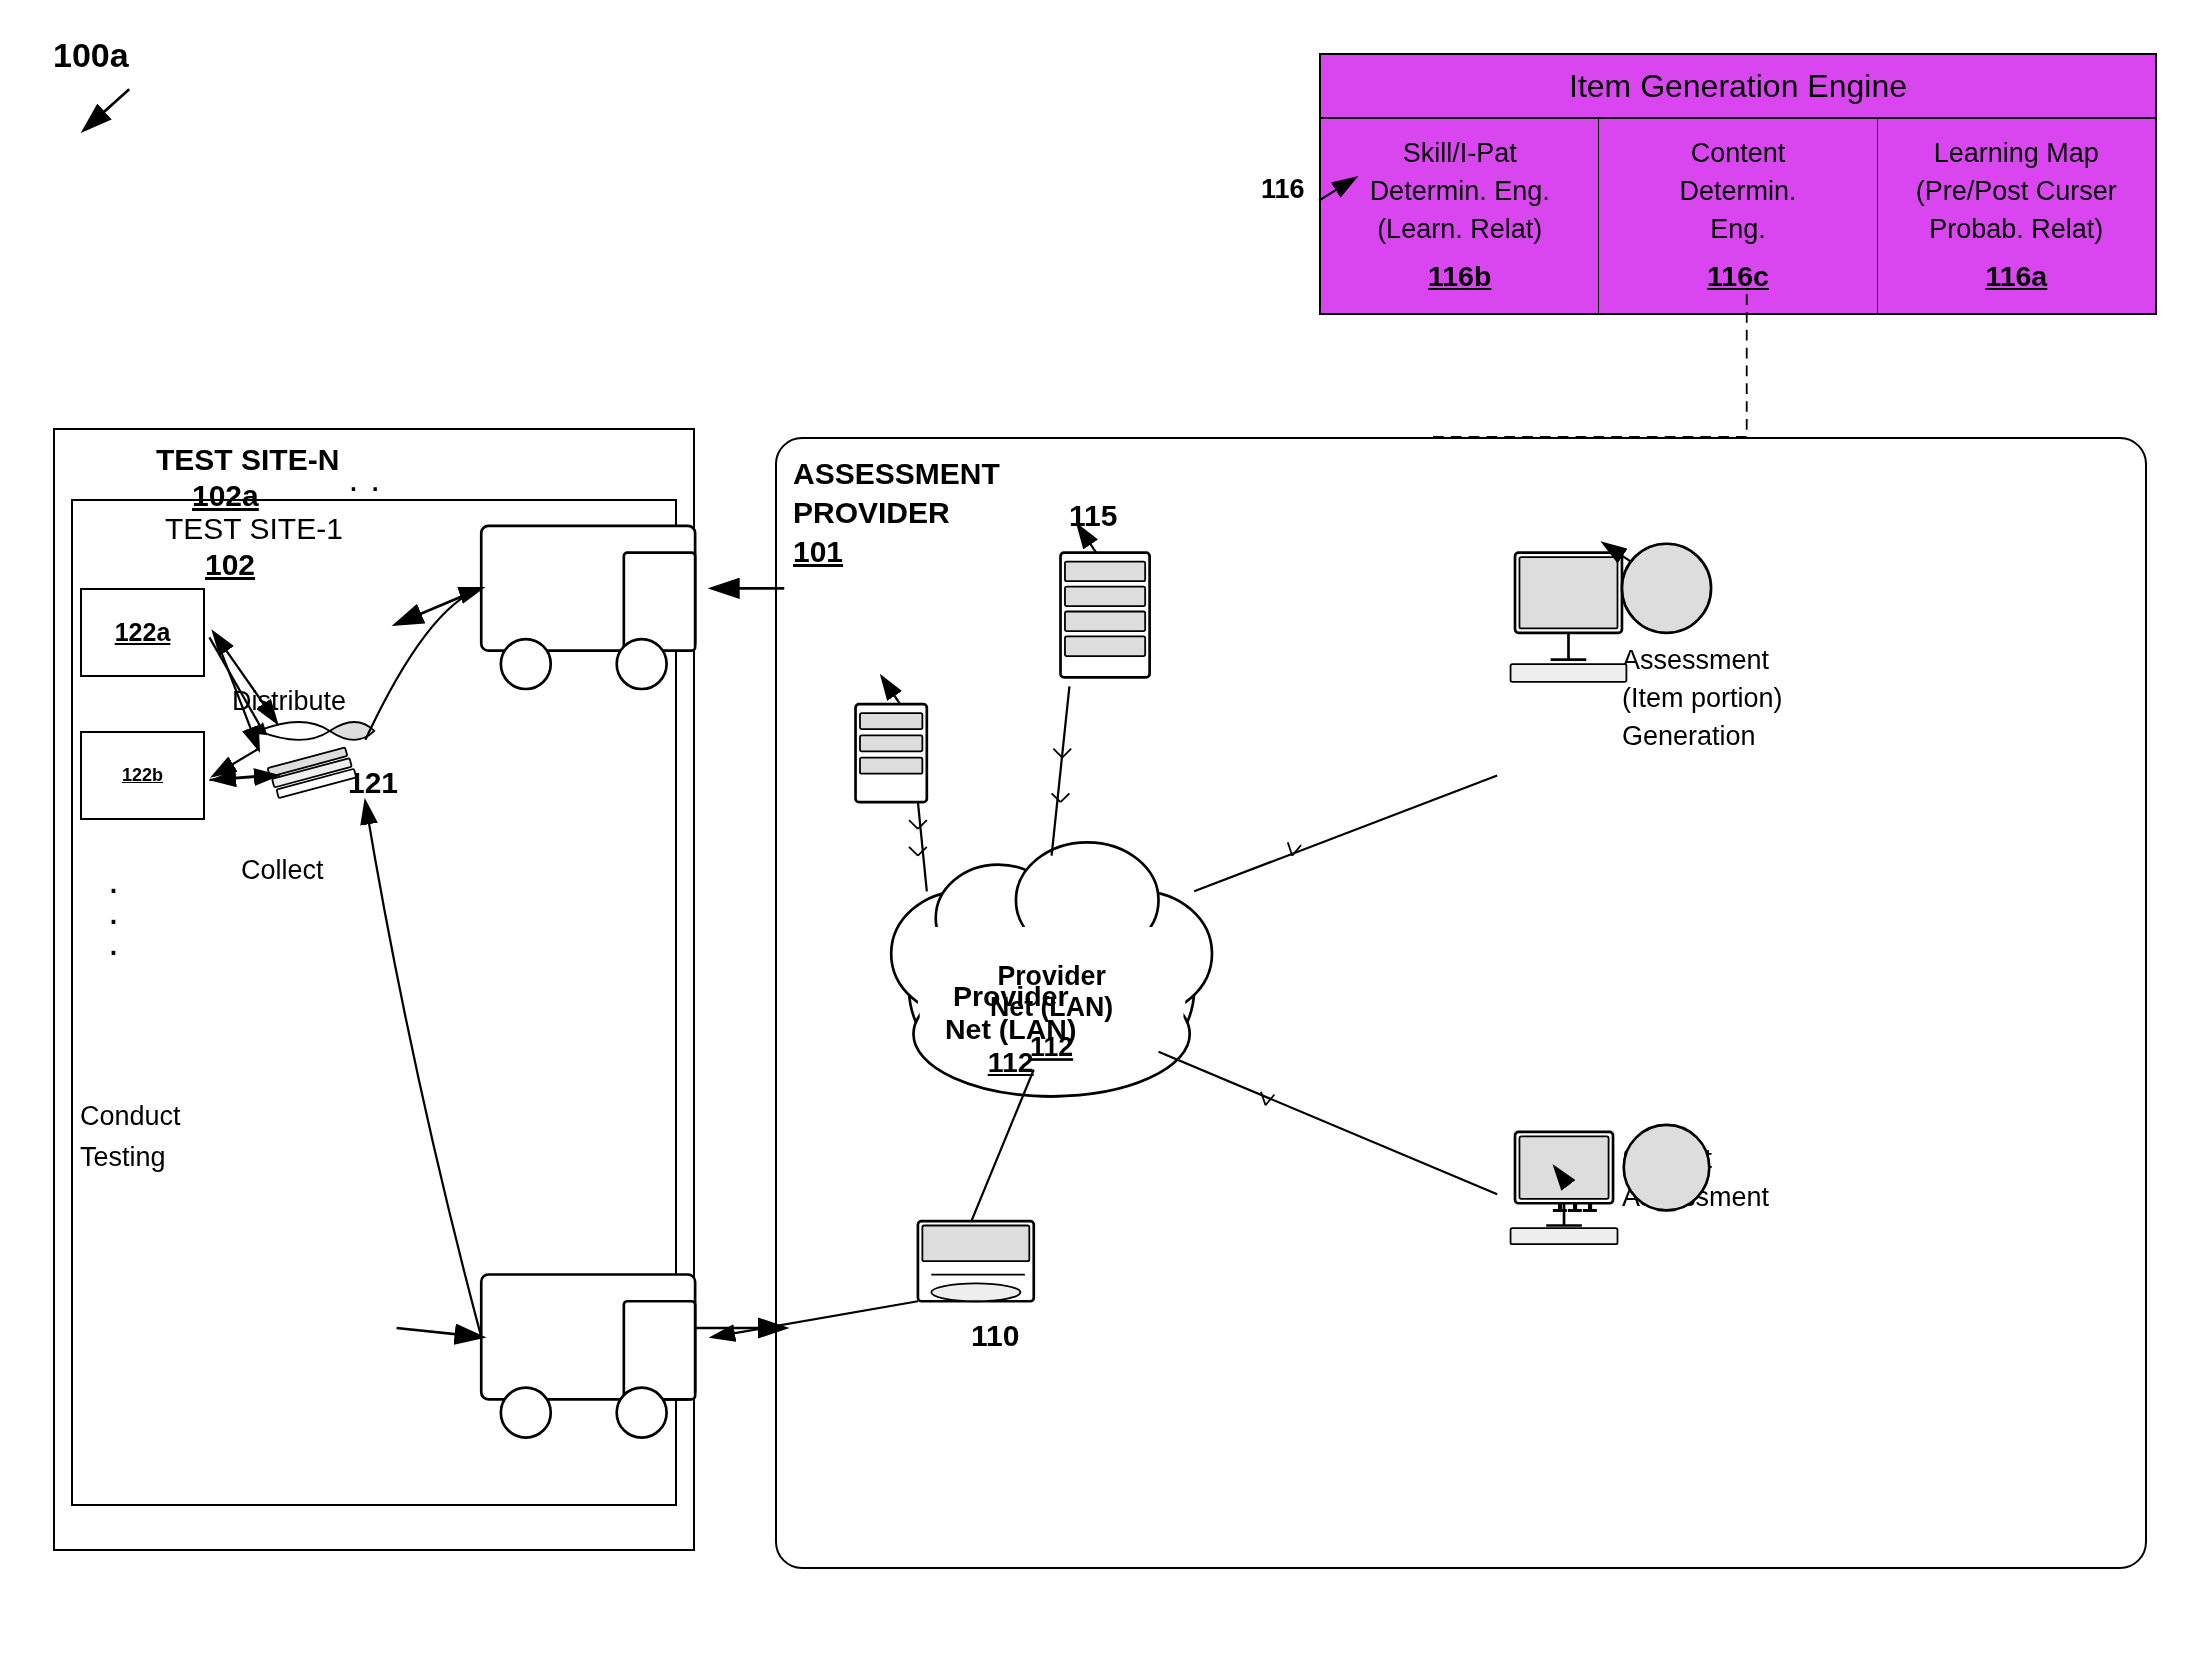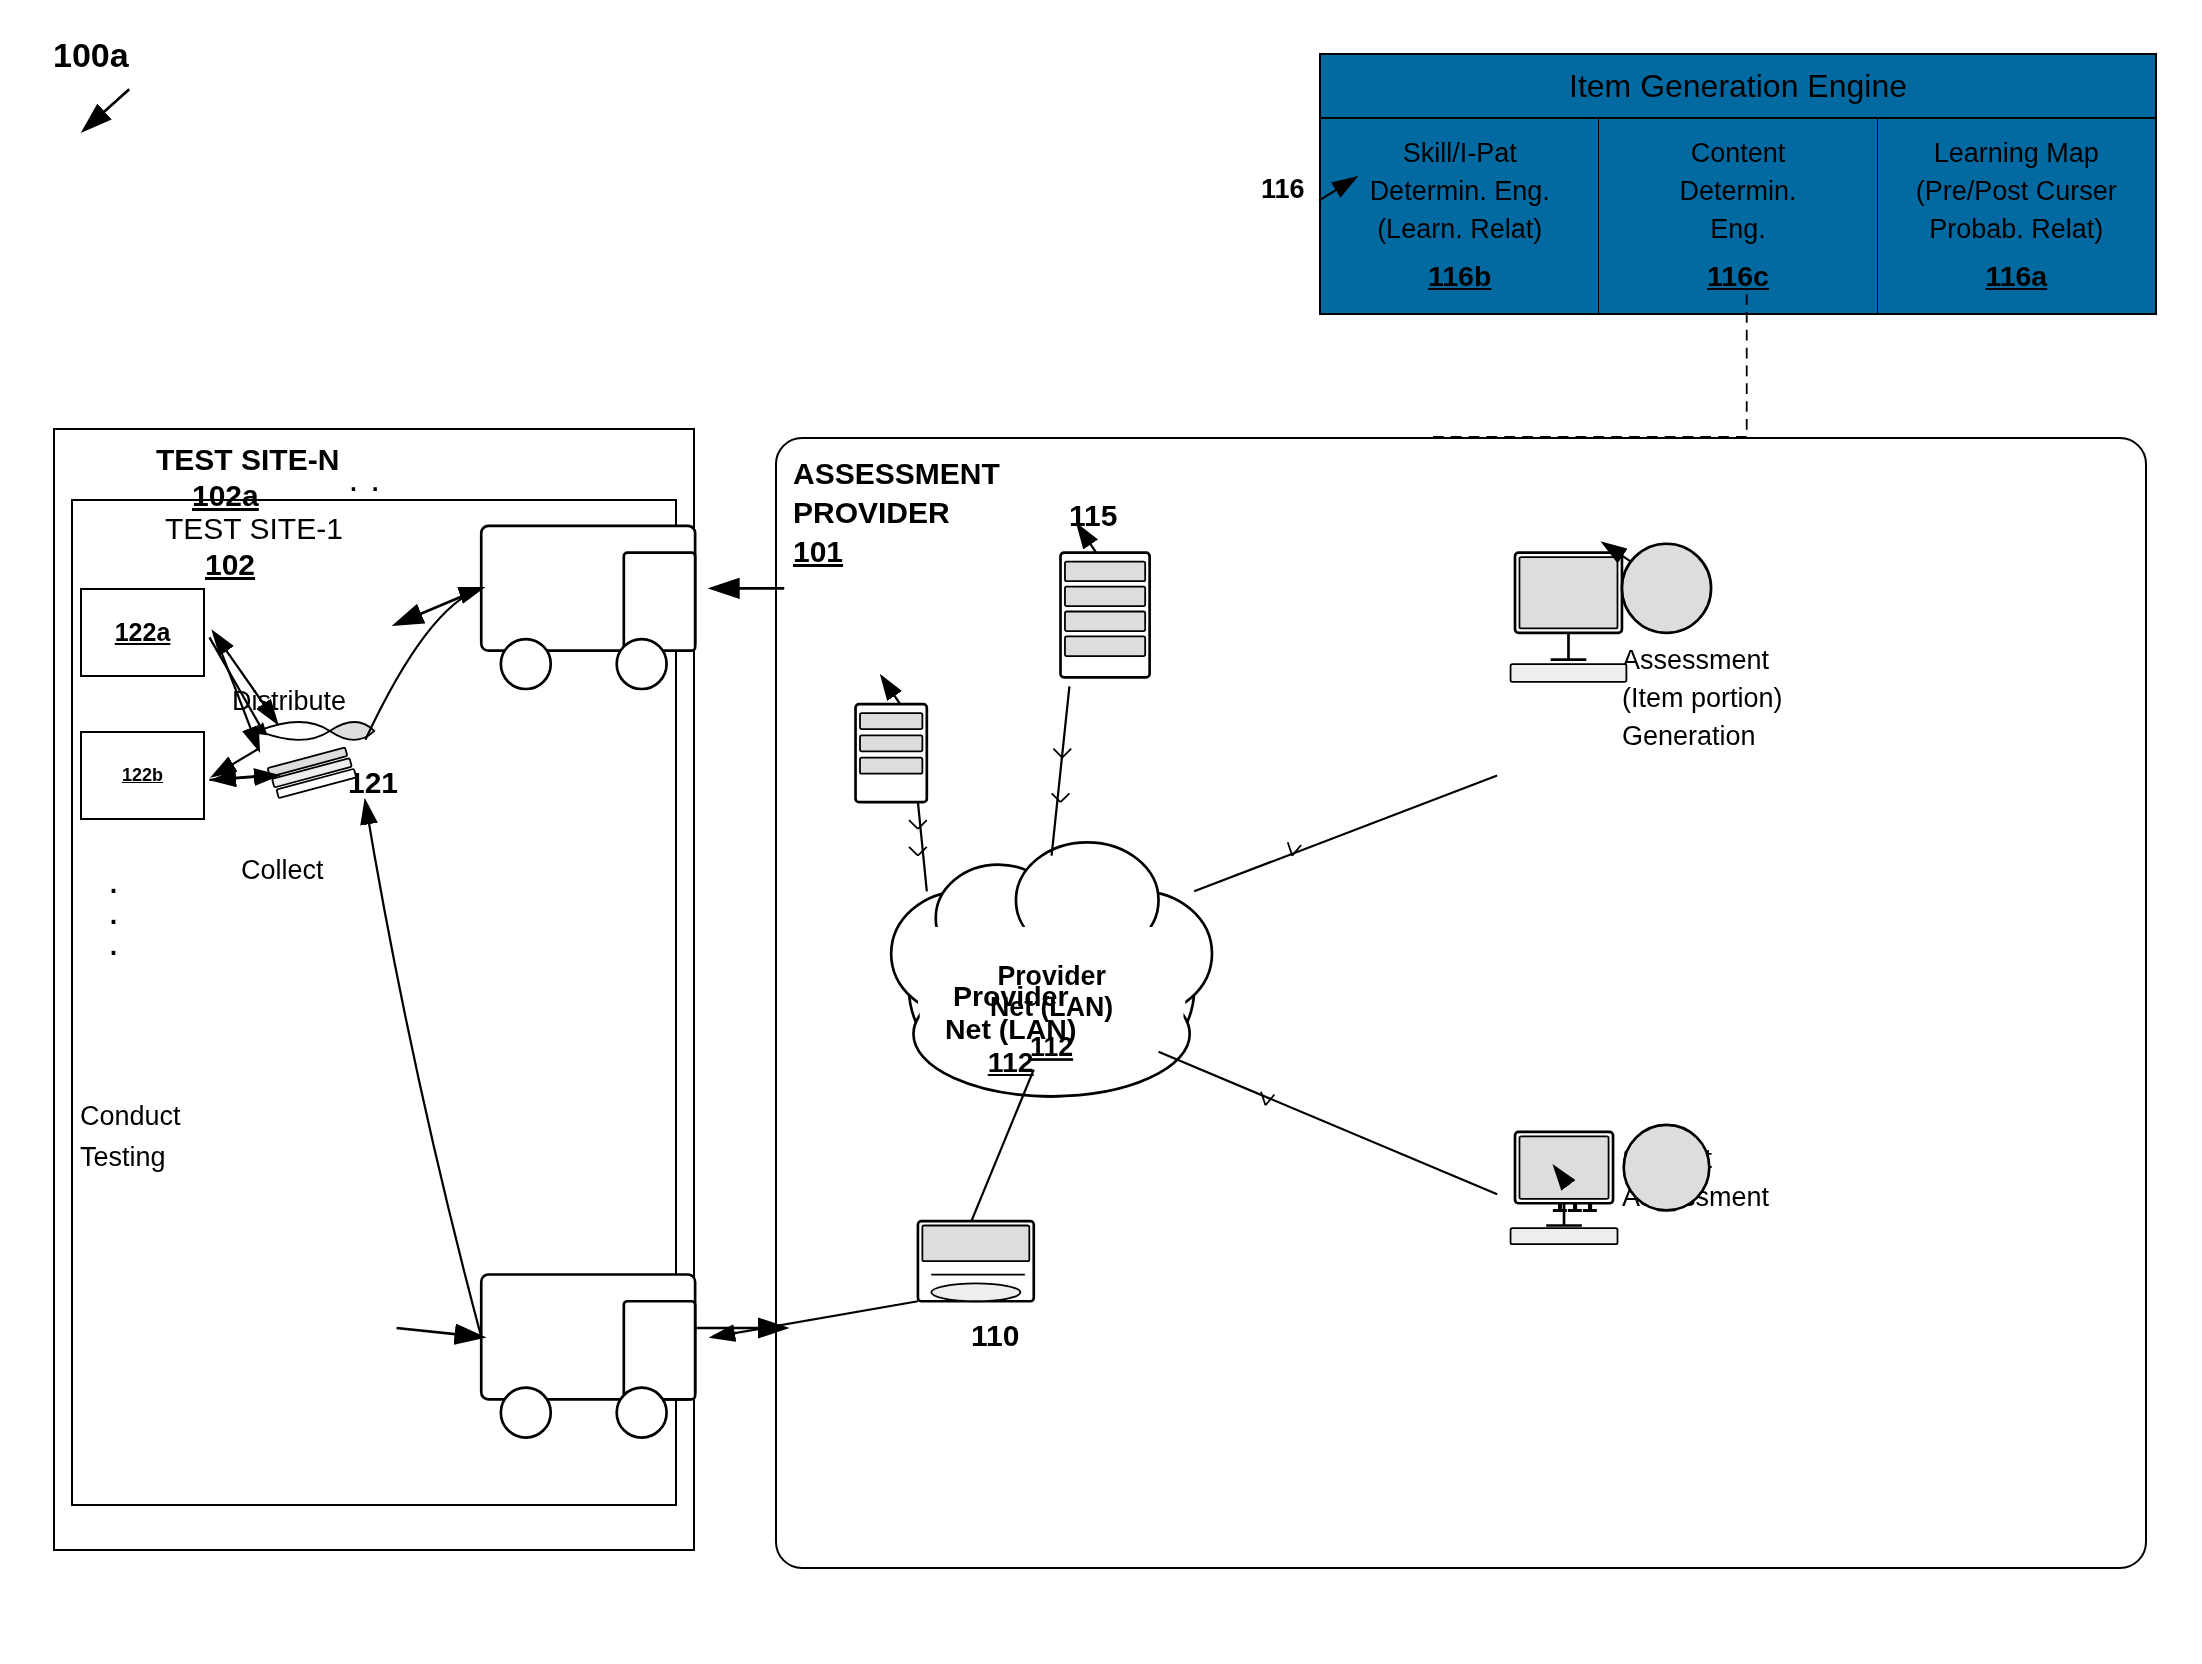--- a/index.html
+++ b/index.html
@@ -28,21 +28,21 @@
       font-weight: bold;
     }
 
     
     .ige-box {
       position: absolute;
       top: 53px;
       left: 1319px;
       width: 838px;
       border: 2.7px solid #000;
-      background: #0369a1;
+      background: #d946ef;
     }
     .ige-title {
       text-align: center;
       font-size: 32px;
       padding: 12.5px 9px;
       border-bottom: 2.7px solid #000;
     }
     .ige-columns {
       display: flex;
       flex-direction: row;

